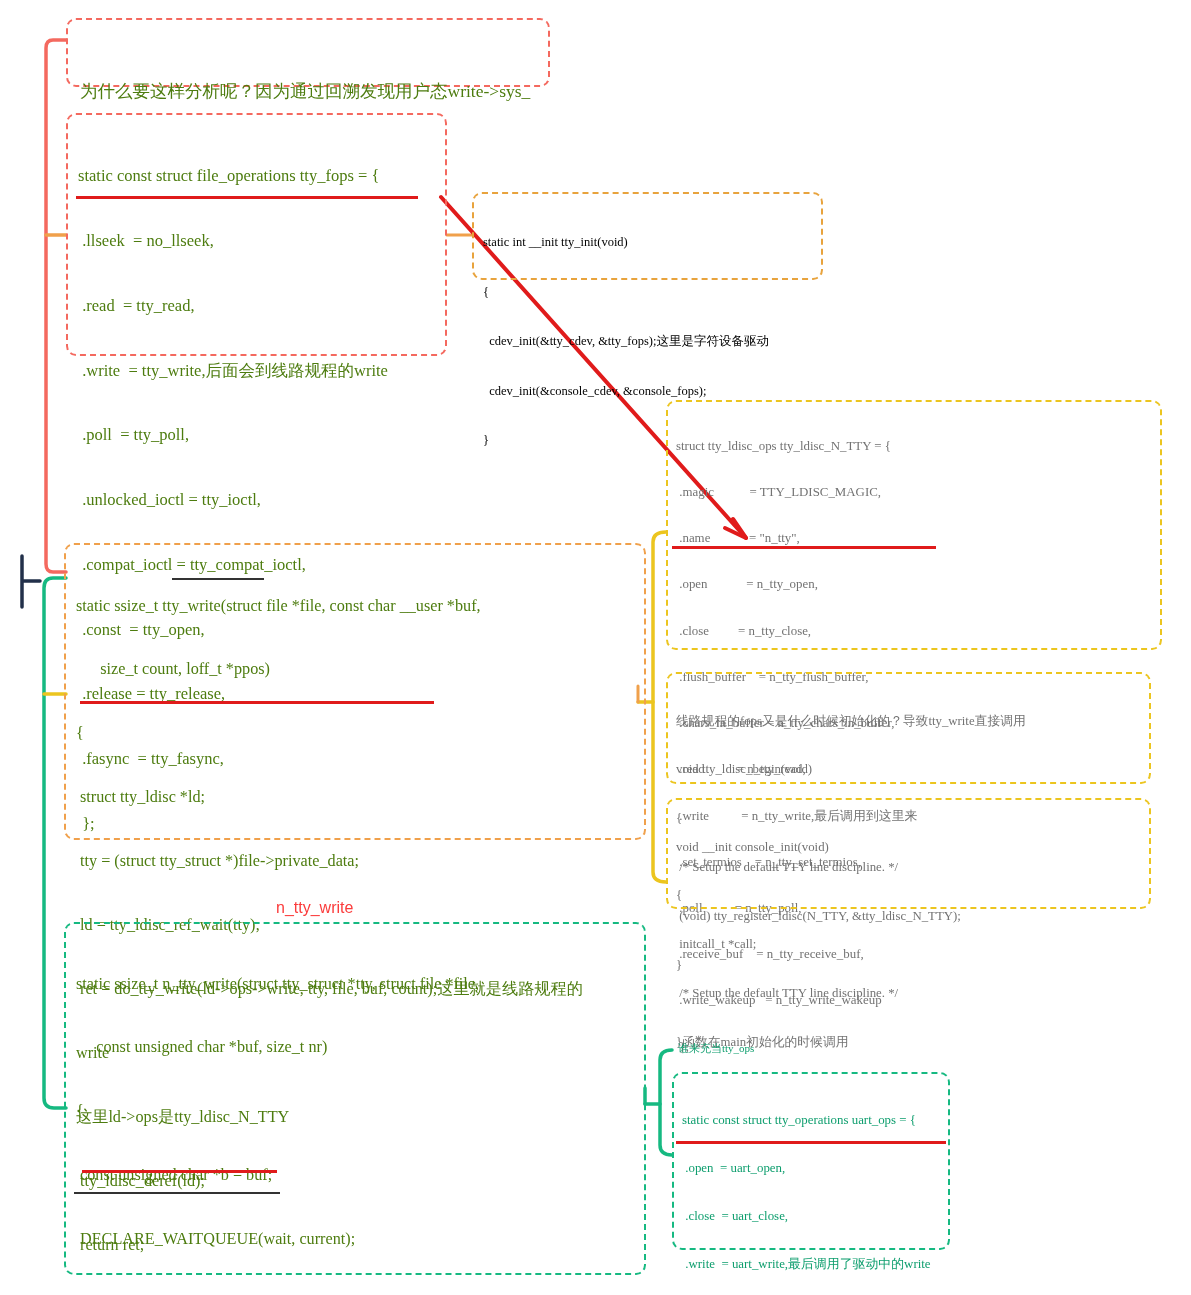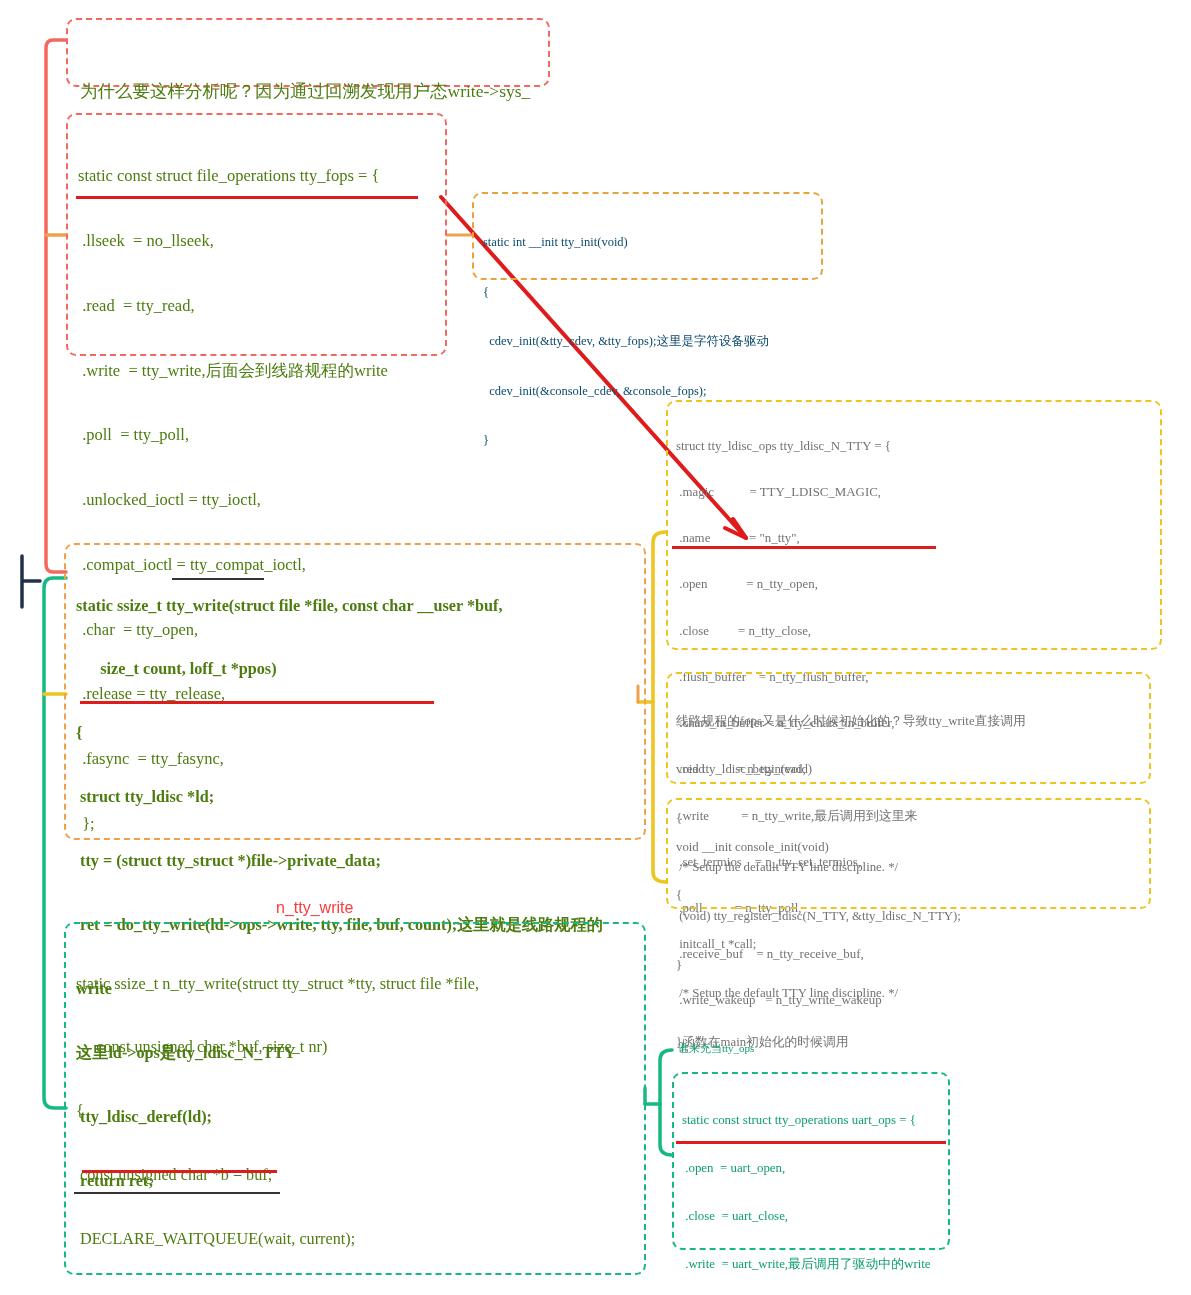--- a/index.html
+++ b/index.html
@@ -27,22 +27,22 @@
     border: 2px dashed #f2675f;
     border-radius: 10px;
     padding: 6px 10px 8px 10px;
     z-index: 10;
     background: transparent;
     white-space: pre-wrap;
     color: #4d7c0f;
   }
   .box .line { display: block; }
   .box.red     { border-color: #f4695f; }
-  .box.orange  { border-color: #f0a04b; font-weight: bold; }
-  .box.orange2 { border-color: #e8a33d; color: #0c4a6e; }
+  .box.orange  { border-color: #f0a04b; }
+  .box.orange2 { border-color: #e8a33d; color: #000000; }
   .box.yellow  { border-color: #ecc51f; color: #737373; }
   .box.green   { border-color: #16b981; }
   .box.green.codegreen { color: #0e9e6e; }
 
   
   #box-intro {
     left: 66px; top: 18px; width: 484px; height: 69px;
     font-size: 17.5px; line-height: 25px;
     padding: 9px 12px;
   }
@@ -150,21 +150,21 @@
   </div>
 
   <div class="box red" id="box-ttyfops">
     <span class="line">static const struct file_operations tty_fops = {</span>
     <span class="line"> .llseek  = no_llseek,</span>
     <span class="line"> .read  = tty_read,</span>
     <span class="line"> .write  = tty_write,后面会到线路规程的write</span>
     <span class="line"> .poll  = tty_poll,</span>
     <span class="line"> .unlocked_ioctl = tty_ioctl,</span>
     <span class="line"> .compat_ioctl = tty_compat_ioctl,</span>
-    <span class="line"> .char  = tty_open,</span>
+    <span class="line"> .const  = tty_open,</span>
     <span class="line"> .release = tty_release,</span>
     <span class="line"> .fasync  = tty_fasync,</span>
     <span class="line"> };</span>
   </div>
   <div class="ul" style="left:76px; top:196px; width:342px;"></div>
 
   <div class="box orange2" id="box-ttyinit">
     <span class="line">static int __init tty_init(void)</span>
     <span class="line">{</span>
     <span class="line">  cdev_init(&amp;tty_cdev, &amp;tty_fops);这里是字符设备驱动</span>
@@ -189,20 +189,21 @@
     <span class="line"> };</span>
   </div>
   <div class="ul" style="left:672px; top:546px; width:264px;"></div>
 
   <div class="box orange" id="box-ttywrite">
     <span class="line">static ssize_t tty_write(struct file *file, const char __user *buf,</span>
     <span class="line">      size_t count, loff_t *ppos)</span>
     <span class="line">{</span>
     <span class="line"> struct tty_ldisc *ld;</span>
     <span class="line"> tty = (struct tty_struct *)file-&gt;private_data;</span>
+    <span class="line"> ld = tty_ldisc_ref_wait(tty);</span>
     <span class="line"> ret = do_tty_write(ld-&gt;ops-&gt;write, tty, file, buf, count);这里就是线路规程的</span>
     <span class="line">write</span>
     <span class="line">这里ld-&gt;ops是tty_ldisc_N_TTY</span>
     <span class="line"> tty_ldisc_deref(ld);</span>
     <span class="line"> return ret;</span>
     
   </div>
   <div class="ul black" style="left:172px; top:578px; width:92px;"></div>
   <div class="ul" style="left:80px; top:701px; width:354px;"></div>
 

